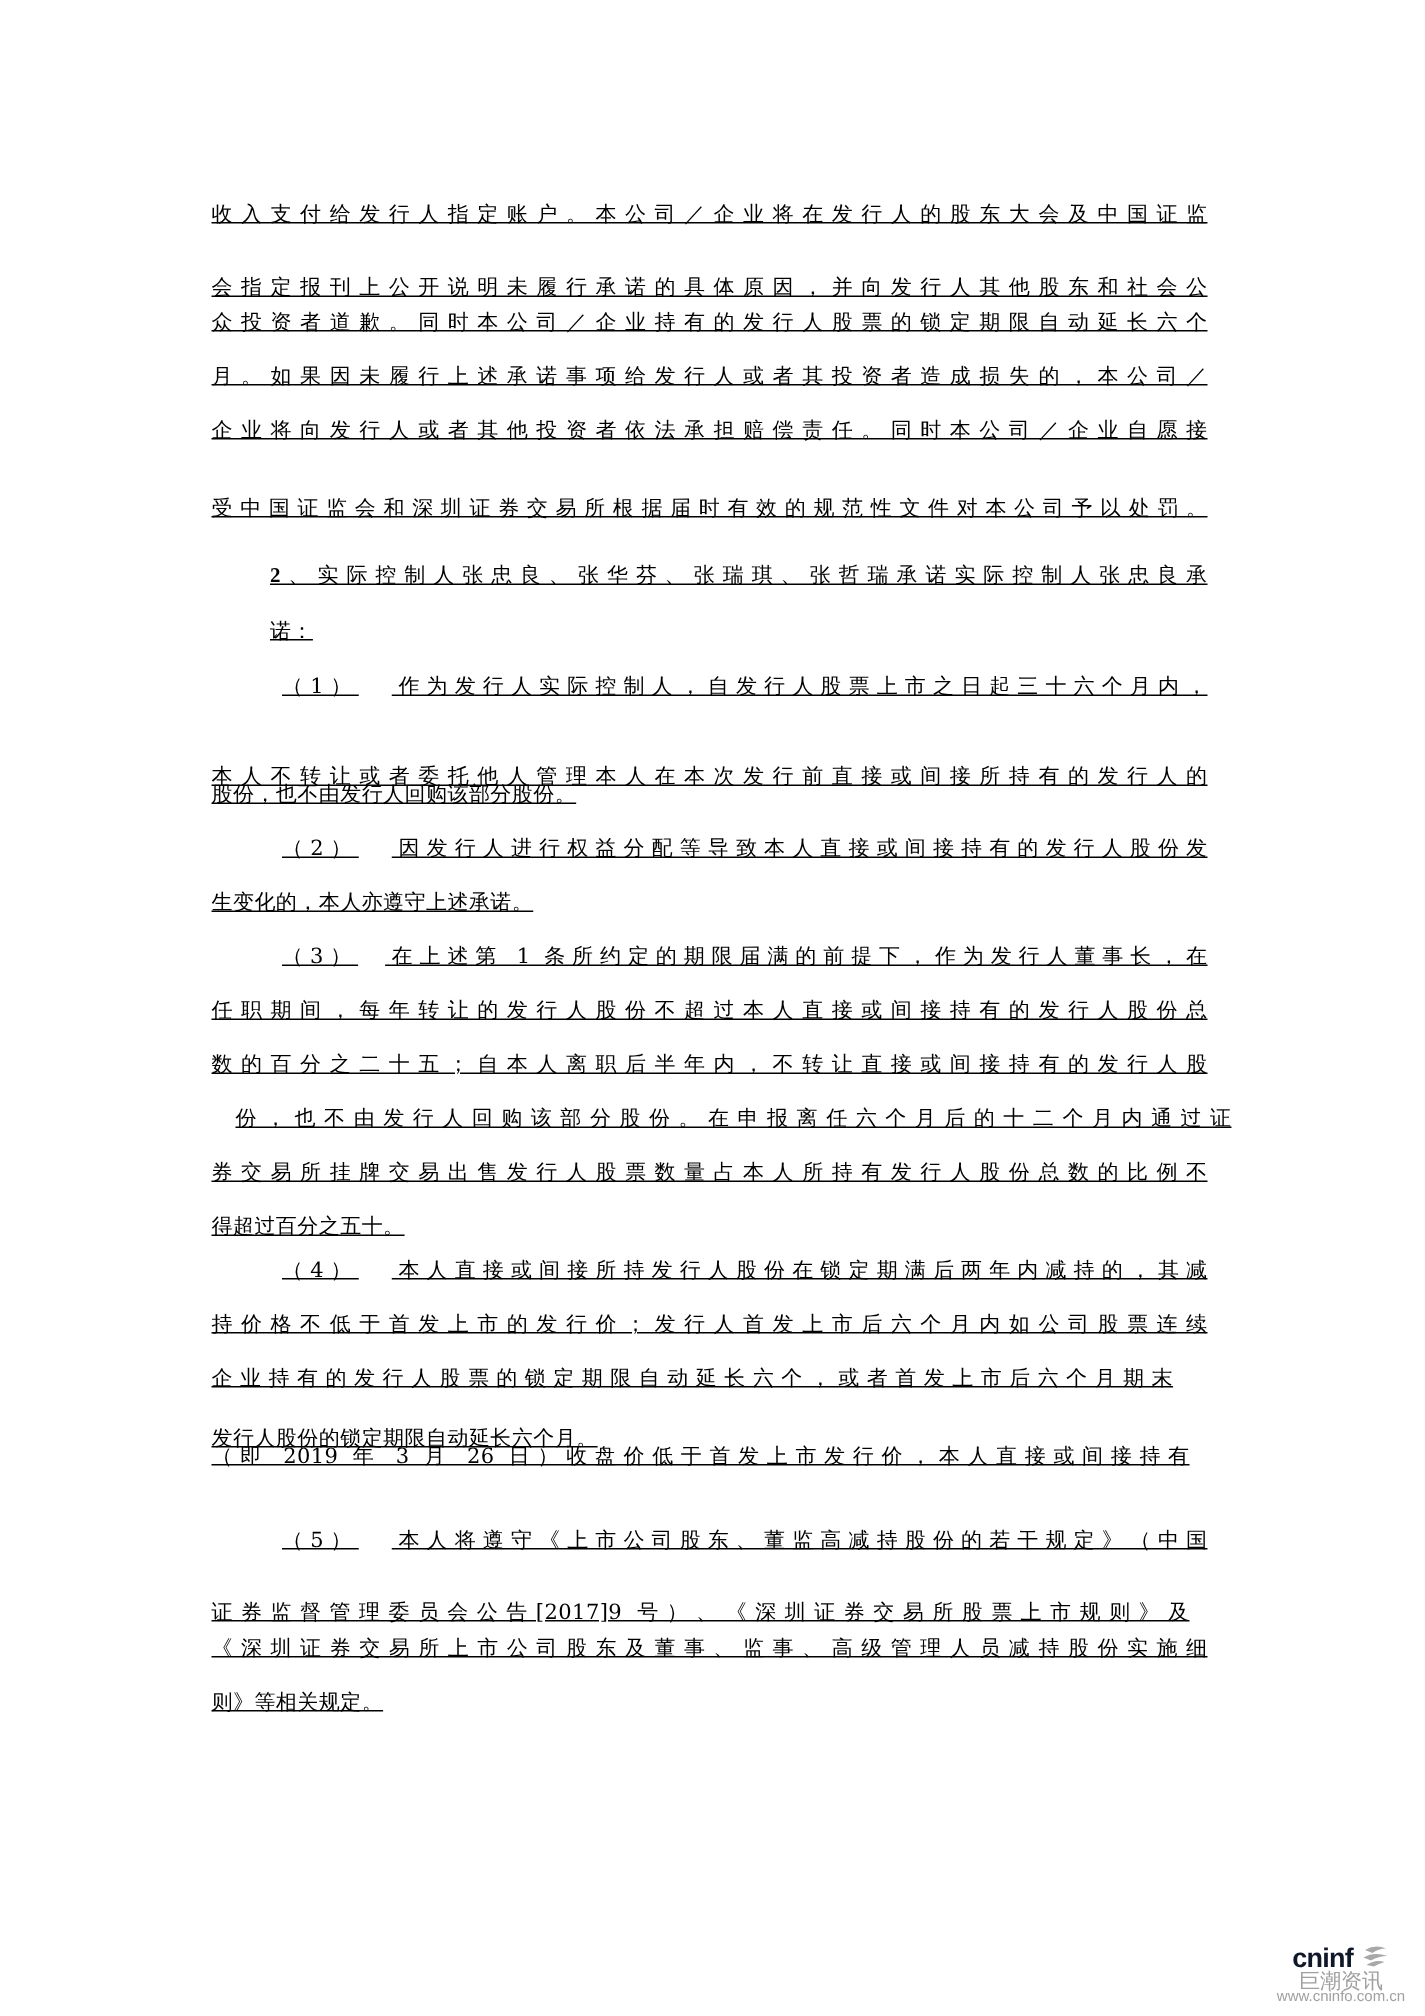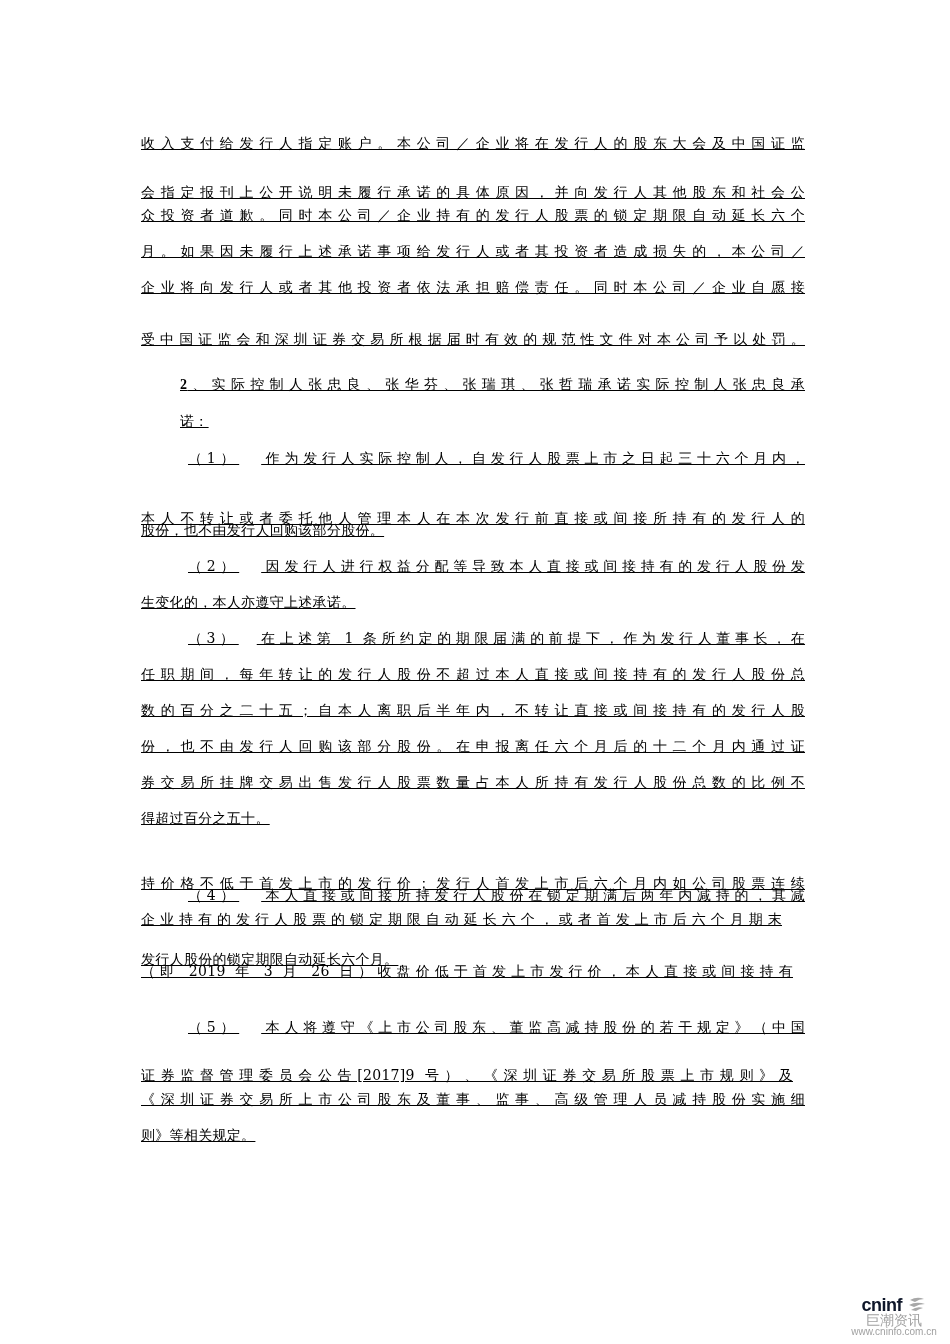--- a/index.html
+++ b/index.html
@@ -93,27 +93,27 @@
 
   <div>
     <div class="line" style="left:188px; top:554px; width:617px; text-align:justify; text-align-last:justify;"><span>（2）</span><span style="display:inline-block; width:22px;"></span><span>因发行人进行权益分配等导致本人直接或间接持有的发行人股份发</span></div>
     <div class="line" style="left:141px; top:590px;">生变化的，本人亦遵守上述承诺。</div>
   </div>
 
   <div>
     <div class="line" style="left:188px; top:626px; width:617px; text-align:justify; text-align-last:justify;"><span>（3）</span><span style="display:inline-block; width:18px;"></span><span>在上述第 1 条所约定的期限届满的前提下，作为发行人董事长，在</span></div>
     <div class="line justify" style="left:141px; top:662px;">任职期间，每年转让的发行人股份不超过本人直接或间接持有的发行人股份总</div>
     <div class="line justify" style="left:141px; top:698px;">数的百分之二十五；自本人离职后半年内，不转让直接或间接持有的发行人股</div>
-    <div class="line justify" style="left:141px; top:734px;">份，也不由发行人回购该部分股份。在申报离任六个月后的十二个月内通过证</div>
+    <div class="line justify" style="left:157px; top:734px;">份，也不由发行人回购该部分股份。在申报离任六个月后的十二个月内通过证</div>
     <div class="line justify" style="left:141px; top:770px;">券交易所挂牌交易出售发行人股票数量占本人所持有发行人股份总数的比例不</div>
     <div class="line" style="left:141px; top:806px;">得超过百分之五十。</div>
   </div>
 
   <div>
-    <div class="line" style="left:188px; top:835px; width:617px; text-align:justify; text-align-last:justify;margin-top:48px;"><span>（4）</span><span style="display:inline-block; width:22px;"></span><span>本人直接或间接所持发行人股份在锁定期满后两年内减持的，其减</span></div>
+    <div class="line" style="left:188px; top:835px; width:617px; text-align:justify; text-align-last:justify;"><span>（4）</span><span style="display:inline-block; width:22px;"></span><span>本人直接或间接所持发行人股份在锁定期满后两年内减持的，其减</span></div>
     <div class="line justify" style="left:141px; top:871px;">持价格不低于首发上市的发行价；发行人首发上市后六个月内如公司股票连续</div>
     <div class="line" style="left:141px; top:907px; width:641px; text-align:justify; text-align-last:justify;">企业持有的发行人股票的锁定期限自动延长六个，或者首发上市后六个月期末</div>
     <div class="line" style="left:141px; top:943px; width:652px; text-align:justify; text-align-last:justify;margin-top:16px;">（即 2019 年 3 月 26 日）收盘价低于首发上市发行价，本人直接或间接持有</div>
     <div class="line" style="left:141px; top:947px;">发行人股份的锁定期限自动延长六个月。</div>
   </div>
 
   <div>
     <div class="line" style="left:188px; top:1015px; width:617px; text-align:justify; text-align-last:justify;"><span>（5）</span><span style="display:inline-block; width:22px;"></span><span>本人将遵守《上市公司股东、董监高减持股份的若干规定》（中国</span></div>
     <div class="line" style="left:141px; top:1051px; width:652px; text-align:justify; text-align-last:justify;margin-top:12px;">证券监督管理委员会公告[2017]9 号）、《深圳证券交易所股票上市规则》及</div>
     <div class="line" style="left:141px; top:1087px; width:664px; text-align:justify; text-align-last:justify;">《深圳证券交易所上市公司股东及董事、监事、高级管理人员减持股份实施细</div>

